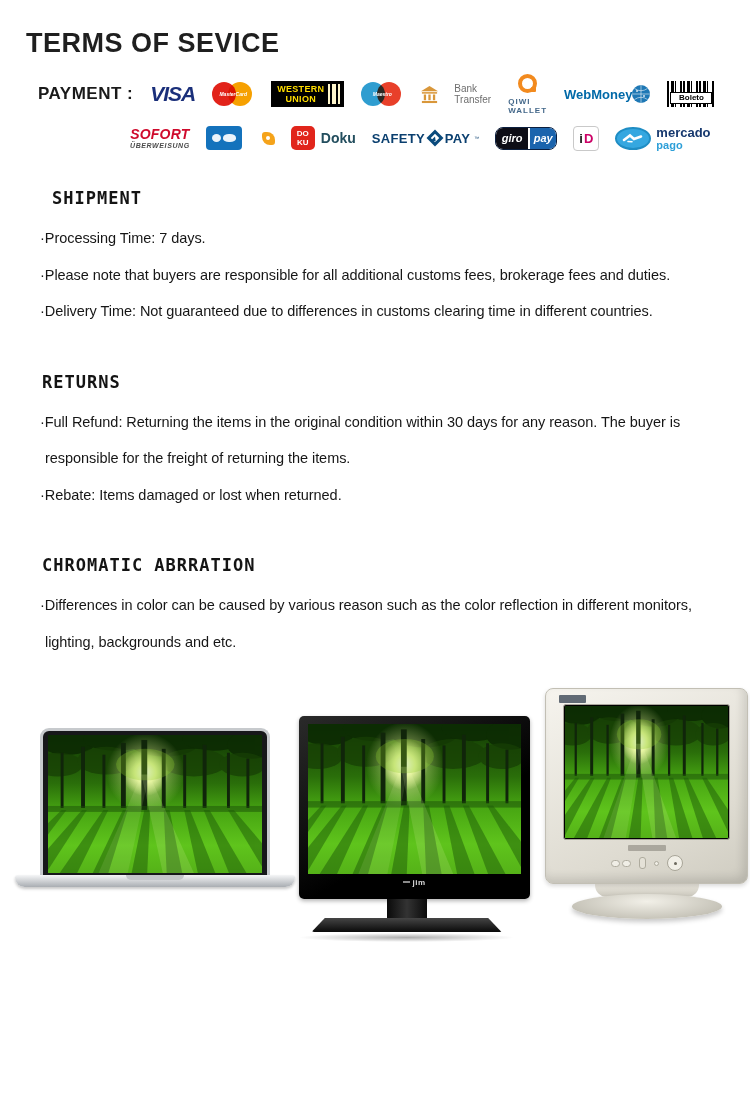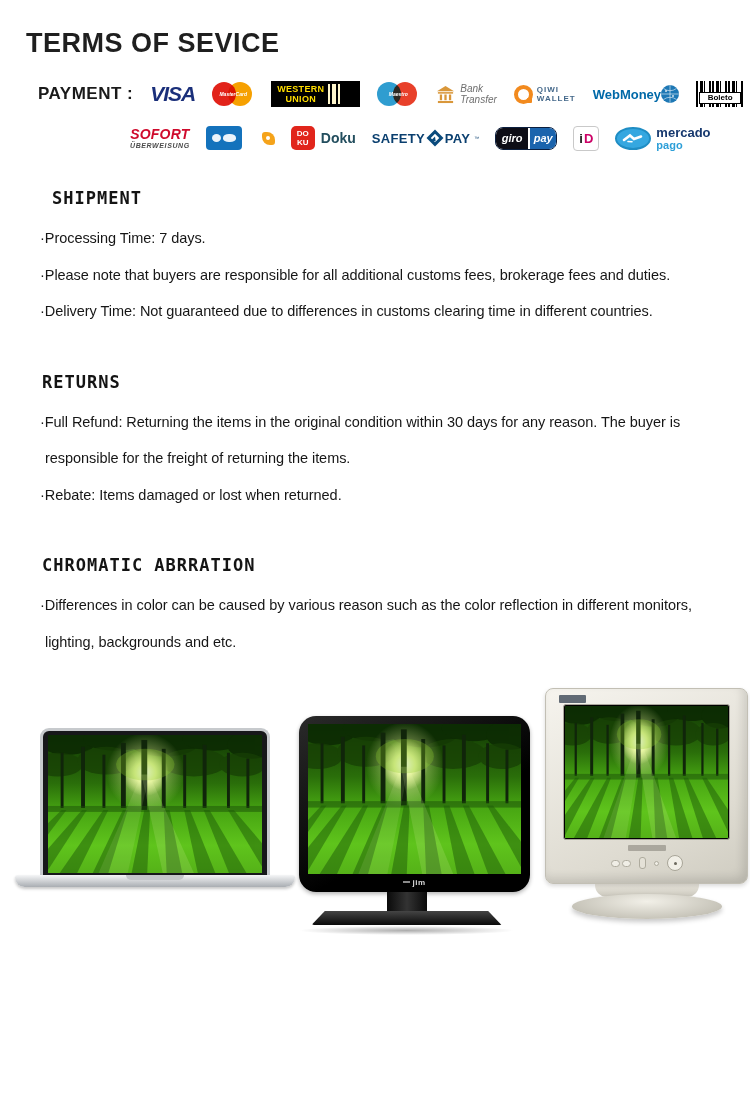--- a/index.html
+++ b/index.html
@@ -17,30 +17,30 @@
   .visa { font-size:21px; font-weight:800; font-style:italic; color:#1a2f7a; letter-spacing:-1px; }
 
   .mc, .maestro { position:relative; width:42px; height:26px; flex:0 0 auto; }
   .mc i, .maestro i { position:absolute; top:1px; width:24px; height:24px; border-radius:50%; }
   .mc .c1 { left:0; background:#e2231a; }
   .mc .c2 { left:16px; background:#f6a000; mix-blend-mode:multiply; }
   .maestro .c1 { left:0; background:#2f9dd0; }
   .maestro .c2 { left:16px; background:#e8402a; mix-blend-mode:multiply; }
   .circ-label { position:absolute; top:10px; left:0; right:0; text-align:center; font-size:5px; font-style:italic; font-weight:700; color:#fff; z-index:2; }
 
-  .wu { display:flex; align-items:center; background:#000; height:26px; padding:2px 20px 2px 6px; gap:4px; }
+  .wu { display:flex; align-items:center; background:#000; height:26px; padding:2px 4px 2px 6px; gap:4px; }
   .wu .txt { color:#ffdd00; font-weight:800; font-size:9px; line-height:10px; text-align:center; letter-spacing:.3px; }
   .wu .bars { display:flex; gap:2px; height:20px; }
   .wu .bars i { width:2px; background:#fff7cc; display:block; }
   .wu .bars i:nth-child(2){ width:4px; }
 
-  .bank { display:flex; align-items:center; gap:5px;font-style:italic; }
+  .bank { display:flex; align-items:center; gap:15px; }
   .bank .txt { font-size:10px; line-height:11px; color:#6e6e6e; }
 
-  .qiwi { display:flex; align-items:center; gap:4px; }
+  .qiwi { display:flex; align-items:center; gap:4px;flex-direction:column; }
   .qiwi .q { width:19px; height:19px; border:4px solid #f28a1e; border-radius:50%; position:relative; }
   .qiwi .q::after { content:""; position:absolute; right:-3px; bottom:-3px; width:5px; height:5px; background:#f28a1e; border-radius:1px; }
   .qiwi .txt { font-size:8px; line-height:9px; font-weight:700; color:#44688a; letter-spacing:1px; }
 
   .wm { display:flex; align-items:center; }
   .wm .txt { font-size:13px; font-weight:700; color:#0069a8; }
 
   .boleto { position:relative; width:48px; height:26px; flex:0 0 auto;
     background:repeating-linear-gradient(90deg,#000 0 2px,#fff 2px 4px,#000 4px 7px,#fff 7px 8px,#000 8px 9px,#fff 9px 13px,#000 13px 15px,#fff 15px 16px); }
   .boleto span { position:absolute; left:3px; right:3px; top:11px; height:12px; background:#fff; border:1px solid #000; font-size:8px; font-weight:700; text-align:center; line-height:10px; color:#000; }
@@ -95,21 +95,21 @@
   
   .devices { position:relative; height:248px; margin-top:26px; }
   .forest-svg { width:100%; height:100%; display:block; }
 
   .laptop { position:absolute; left:15px; top:42px; width:280px; }
   .laptop .lid { margin:0 25px; height:147px; background:#17181a; border:3px solid #c7cacd; border-bottom:none; border-radius:9px 9px 0 0; padding:4px 5px 2px; }
   .laptop .base { height:12px; background:linear-gradient(#f5f6f7,#a9adb2); border-radius:3px 3px 12px 12px; position:relative; box-shadow:0 2px 3px rgba(0,0,0,.22); }
   .laptop .base::before { content:""; position:absolute; left:50%; transform:translateX(-50%); top:0; width:58px; height:5px; background:#c3c6c9; border-radius:0 0 7px 7px; }
 
   .tv { position:absolute; left:283px; top:30px; width:247px; }
-  .tv .panel { background:linear-gradient(150deg,#2a2a2a,#000 60%); border-radius:17px; padding:8px 9px 1px; box-shadow:0 2px 4px rgba(0,0,0,.3);margin-left:16px; }
+  .tv .panel { background:linear-gradient(150deg,#2a2a2a,#000 60%); border-radius:5px; padding:8px 9px 8px; box-shadow:0 2px 4px rgba(0,0,0,.3);margin-left:16px; }
   .tv .screen { height:150px; background:#000; }
   .tv .strip { height:17px; display:flex; align-items:center; justify-content:center; }
   .tv .brand { color:#d8d8d8; font-size:8px; font-weight:700; letter-spacing:.5px; }
   .tv .brand::before { content:""; display:inline-block; width:7px; height:2px; background:#8a8a8a; margin:0 2px 2px 0; vertical-align:middle; }
   .tv .neck { width:40px; height:19px; background:linear-gradient(90deg,#0a0a0a,#333,#0a0a0a); margin:0 auto; }
   .tv .stand { width:190px; height:14px; margin:0 auto; background:linear-gradient(#454545,#0a0a0a); clip-path:polygon(7% 0,93% 0,100% 100%,0 100%); border-radius:2px; }
   .tv .shadow { width:215px; height:9px; margin:1px auto 0; background:radial-gradient(ellipse closest-side, rgba(0,0,0,.32), transparent); }
 
   .crt { position:absolute; left:545px; top:2px; width:203px; }
   .crt .case { position:relative; height:196px; background:linear-gradient(155deg,#f6f4ee,#dedbd1 70%,#cfccc1); border:1px solid #c2bfb4; border-radius:8px; padding:15px 17px 0; box-shadow:inset -4px -5px 10px rgba(0,0,0,.12), 0 2px 4px rgba(0,0,0,.15); }

